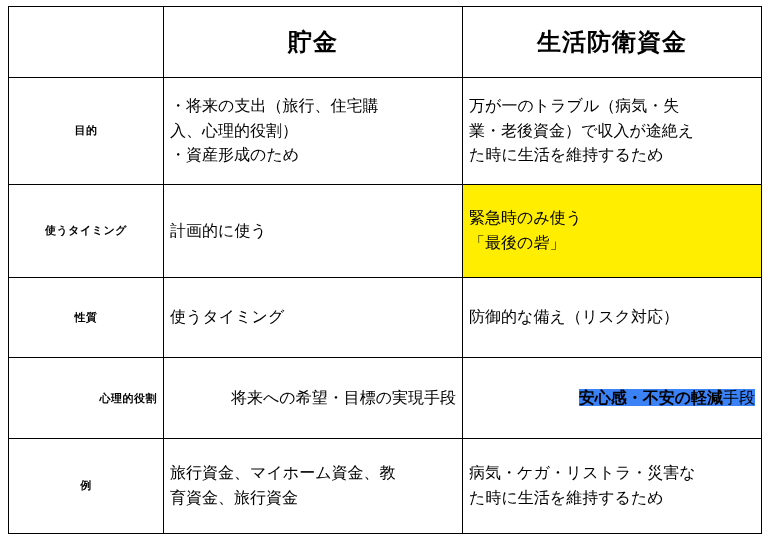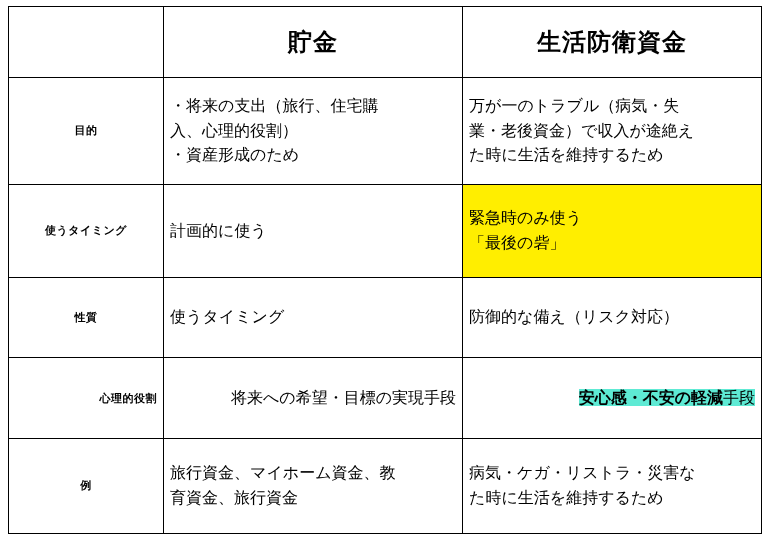--- a/index.html
+++ b/index.html
@@ -59,21 +59,21 @@
     font-size: 11px;
     letter-spacing: 0.5px;
   }
   td.cell {
     font-size: 16px;
     line-height: 1.55;
     text-align: left;
   }
   .line { display: block; }
   .hl {
-    background: #5eead4;
+    background: #3b82f6;
     display: inline;
     box-decoration-break: clone;
     -webkit-box-decoration-break: clone;
   }
   td.cell.hl-full {
     background: #ffee00;
   }
   .bold { font-weight: bold; }
 
   

